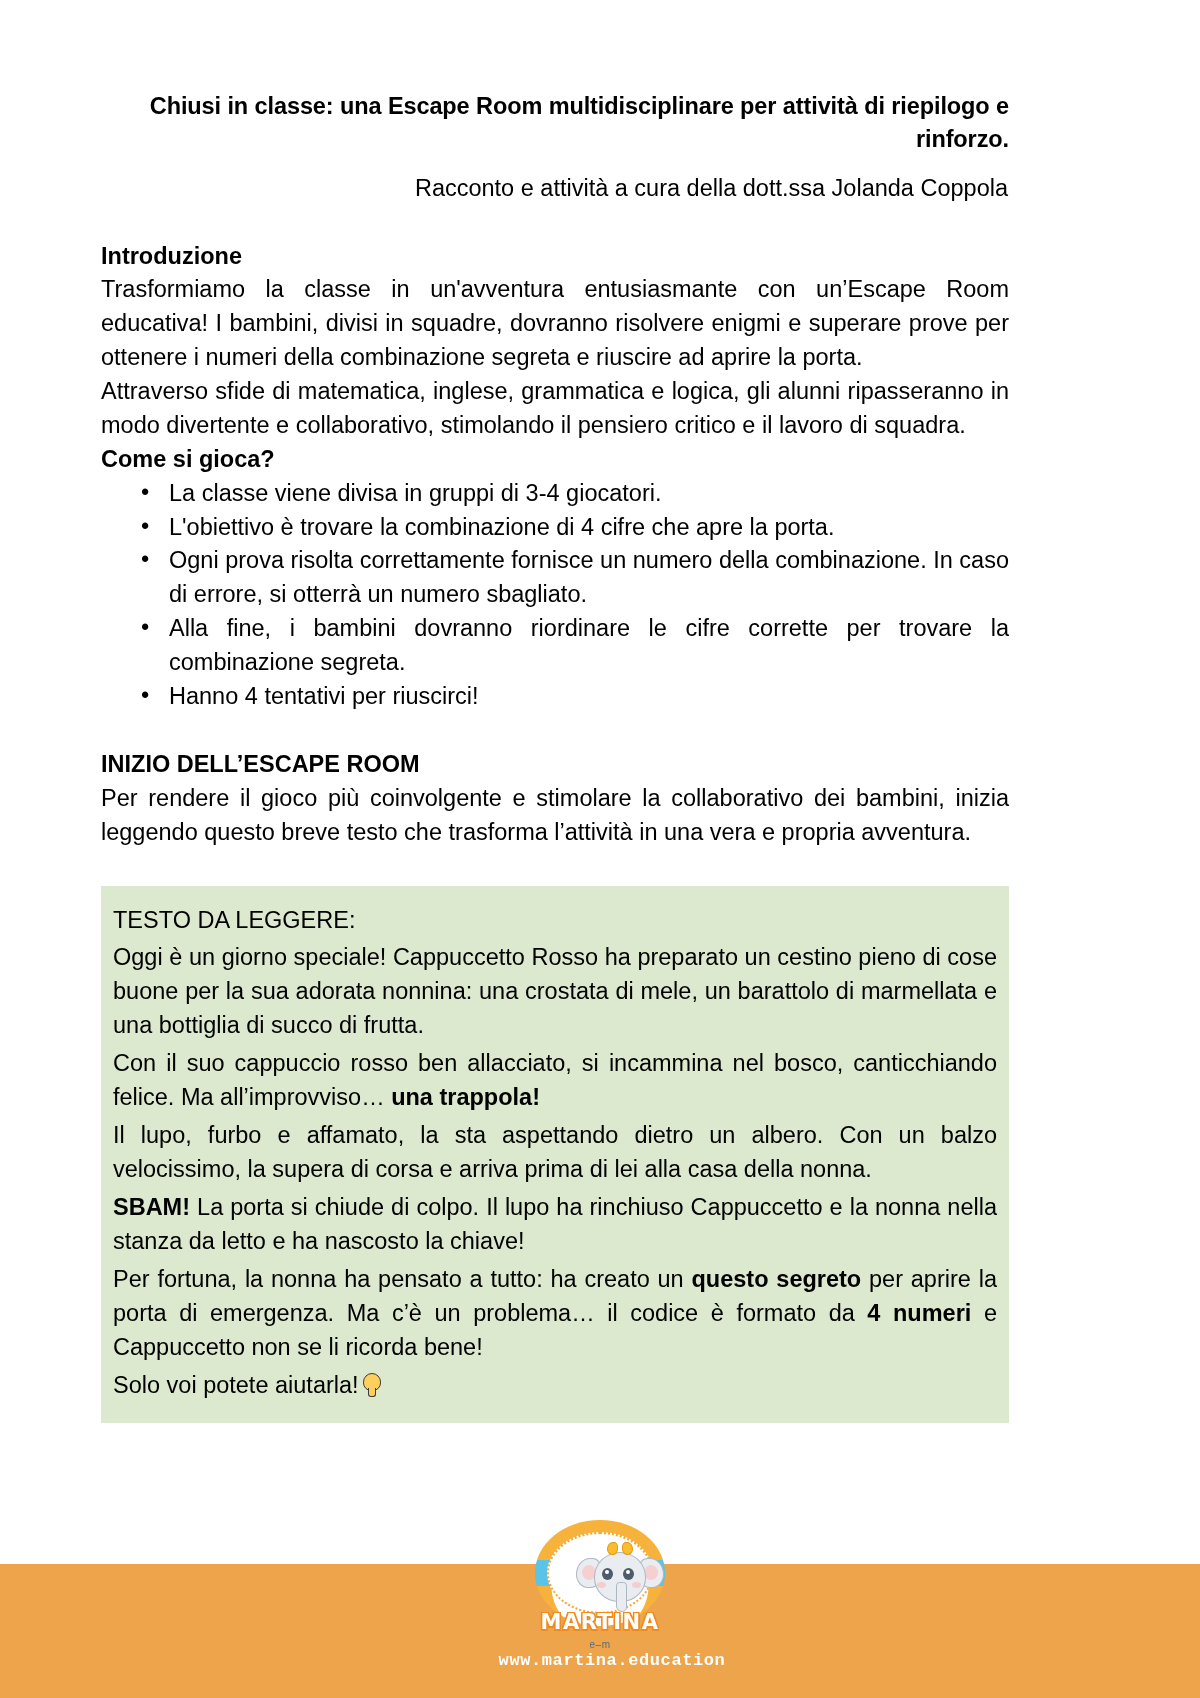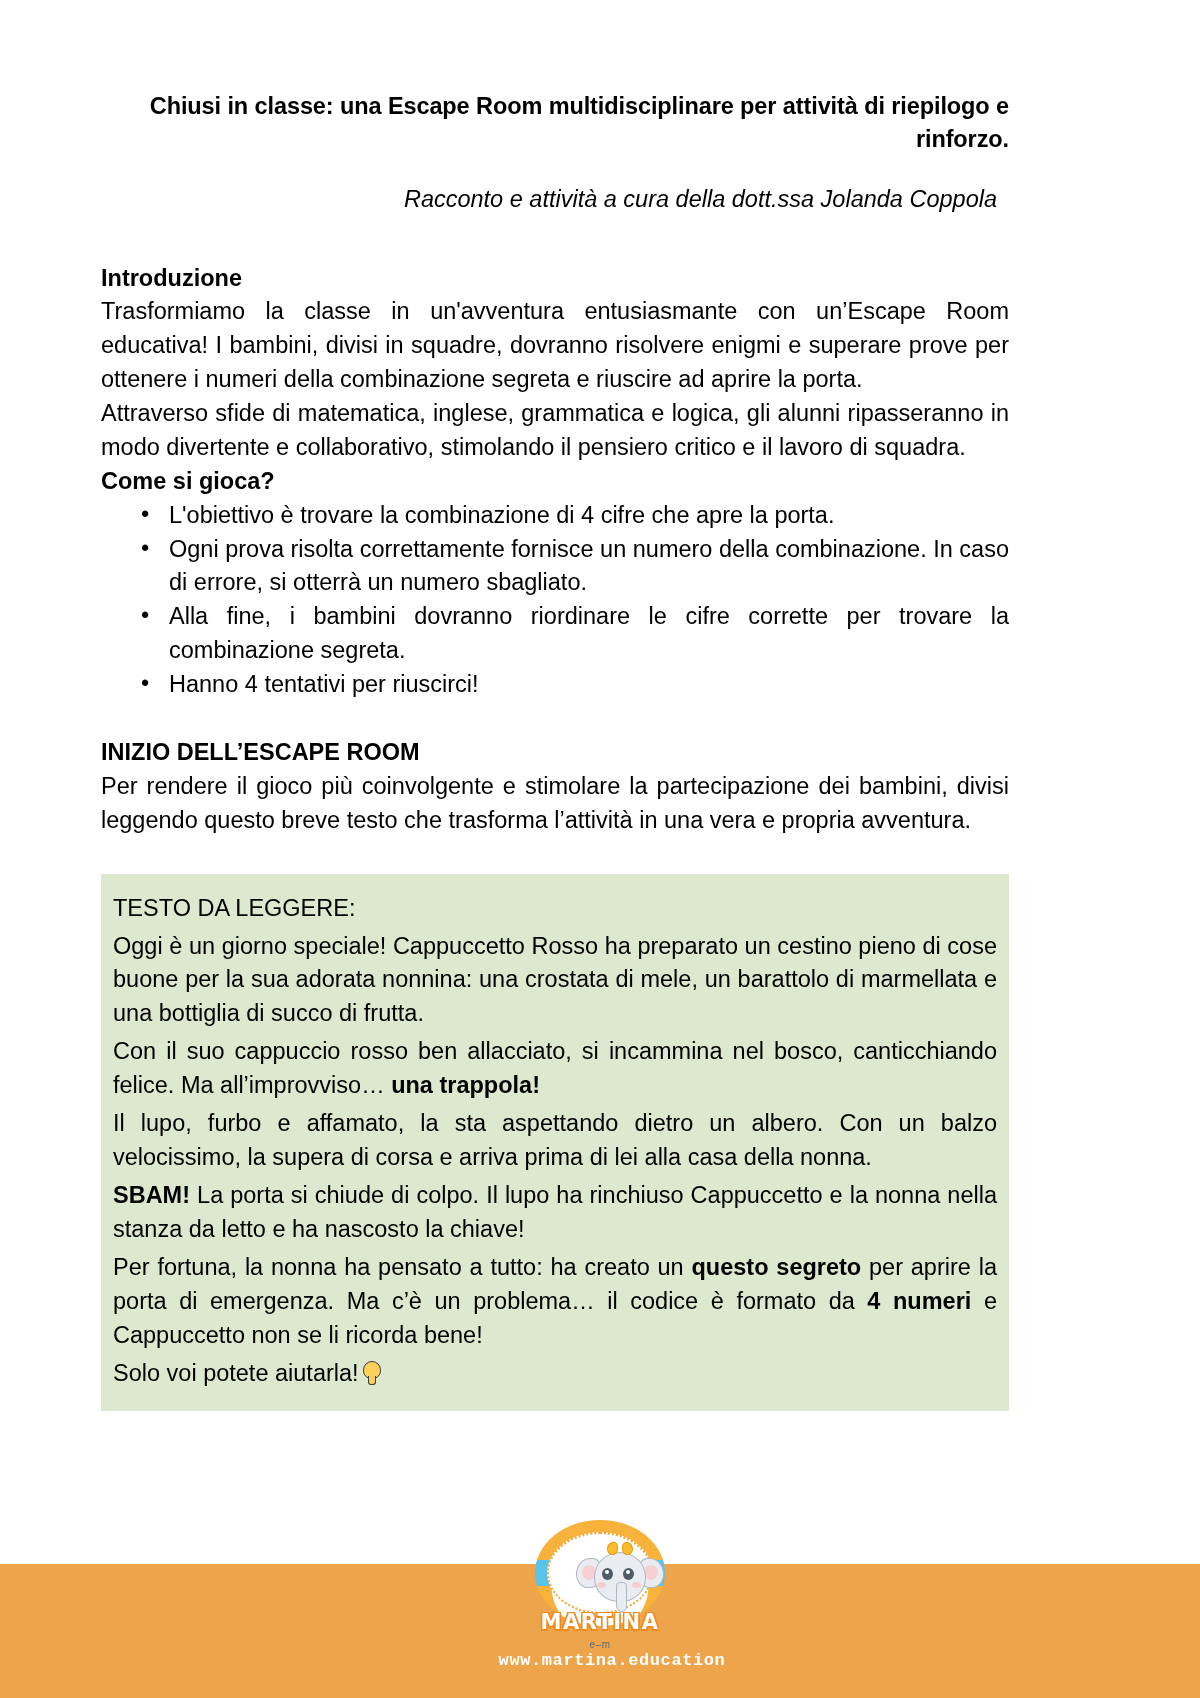--- a/index.html
+++ b/index.html
@@ -34,23 +34,22 @@
     line-height: 1.42;
     letter-spacing: -0.1px;
     margin: 0;
     padding-top: 90px;
     text-align: right;
   }
   .byline {
     font-size: 23.5px;
     line-height: 1.42;
     text-align: right;
-    margin: 12px;
+    margin: 1px;
     padding-top: 14px;
-    font-style: italic;
   }
   .section-head {
     font-size: 23.5px;
     font-weight: bold;
     line-height: 1.42;
     margin: 0;
   }
   .body-par {
     font-size: 23.5px;
     line-height: 1.445;
@@ -319,30 +318,31 @@
 
     <div class="spacer-line"></div>
 
     <h2 class="section-head">Introduzione</h2>
     <p class="body-par">Trasformiamo la classe in un'avventura entusiasmante con un’Escape Room educativa! I bambini, divisi in squadre, dovranno risolvere enigmi e superare prove per ottenere i numeri della combinazione segreta e riuscire ad aprire la porta.</p>
     <p class="body-par">Attraverso sfide di matematica, inglese, grammatica e logica, gli alunni ripasseranno in modo divertente e collaborativo, stimolando il pensiero critico e il lavoro di squadra.</p>
 
     <h2 class="section-head">Come si gioca?</h2>
 
     <ul class="bullets">
+      <li>La classe viene divisa in gruppi di 3-4 giocatori.</li>
       <li>L'obiettivo è trovare la combinazione di 4 cifre che apre la porta.</li>
       <li>Ogni prova risolta correttamente fornisce un numero della combinazione. In caso di errore, si otterrà un numero sbagliato.</li>
       <li>Alla fine, i bambini dovranno riordinare le cifre corrette per trovare la combinazione segreta.</li>
       <li>Hanno 4 tentativi per riuscirci!</li>
     </ul>
 
     <div class="spacer-line"></div>
 
     <h2 class="section-head">INIZIO DELL’ESCAPE ROOM</h2>
-    <p class="body-par">Per rendere il gioco più coinvolgente e stimolare la partecipazione dei bambini, divisi leggendo questo breve testo che trasforma l’attività in una vera e propria avventura.</p>
+    <p class="body-par">Per rendere il gioco più coinvolgente e stimolare la collaborativo dei bambini, inizia leggendo questo breve testo che trasforma l’attività in una vera e propria avventura.</p>
 
     <div class="green-box">
       <p class="plain">TESTO DA LEGGERE:</p>
       <p><span>Oggi è un giorno speciale! Cappuccetto Rosso ha preparato un cestino pieno di cose buone per la sua adorata nonnina: una crostata di mele, un barattolo di marmellata e una bottiglia di succo di frutta.</span></p>
       <p><span>Con il suo cappuccio rosso ben allacciato, si incammina nel bosco, canticchiando felice. Ma all’improvviso… </span><b>una trappola!</b></p>
       <p><span>Il lupo, furbo e affamato, la sta aspettando dietro un albero. Con un balzo velocissimo, la supera di corsa e arriva prima di lei alla casa della nonna.</span></p>
       <p><b>SBAM!</b><span> La porta si chiude di colpo. Il lupo ha rinchiuso Cappuccetto e la nonna nella stanza da letto e ha nascosto la chiave!</span></p>
       <p><span>Per fortuna, la nonna ha pensato a tutto: ha creato un </span><b>questo segreto</b><span> per aprire la porta di emergenza. Ma c’è un problema… il codice è formato da </span><b>4 numeri</b><span> e Cappuccetto non se li ricorda bene!</span></p>
       <p class="plain"><span>Solo voi potete aiutarla!</span><span class="bulb"><span class="glass"></span><span class="base"></span></span></p>
     </div>

